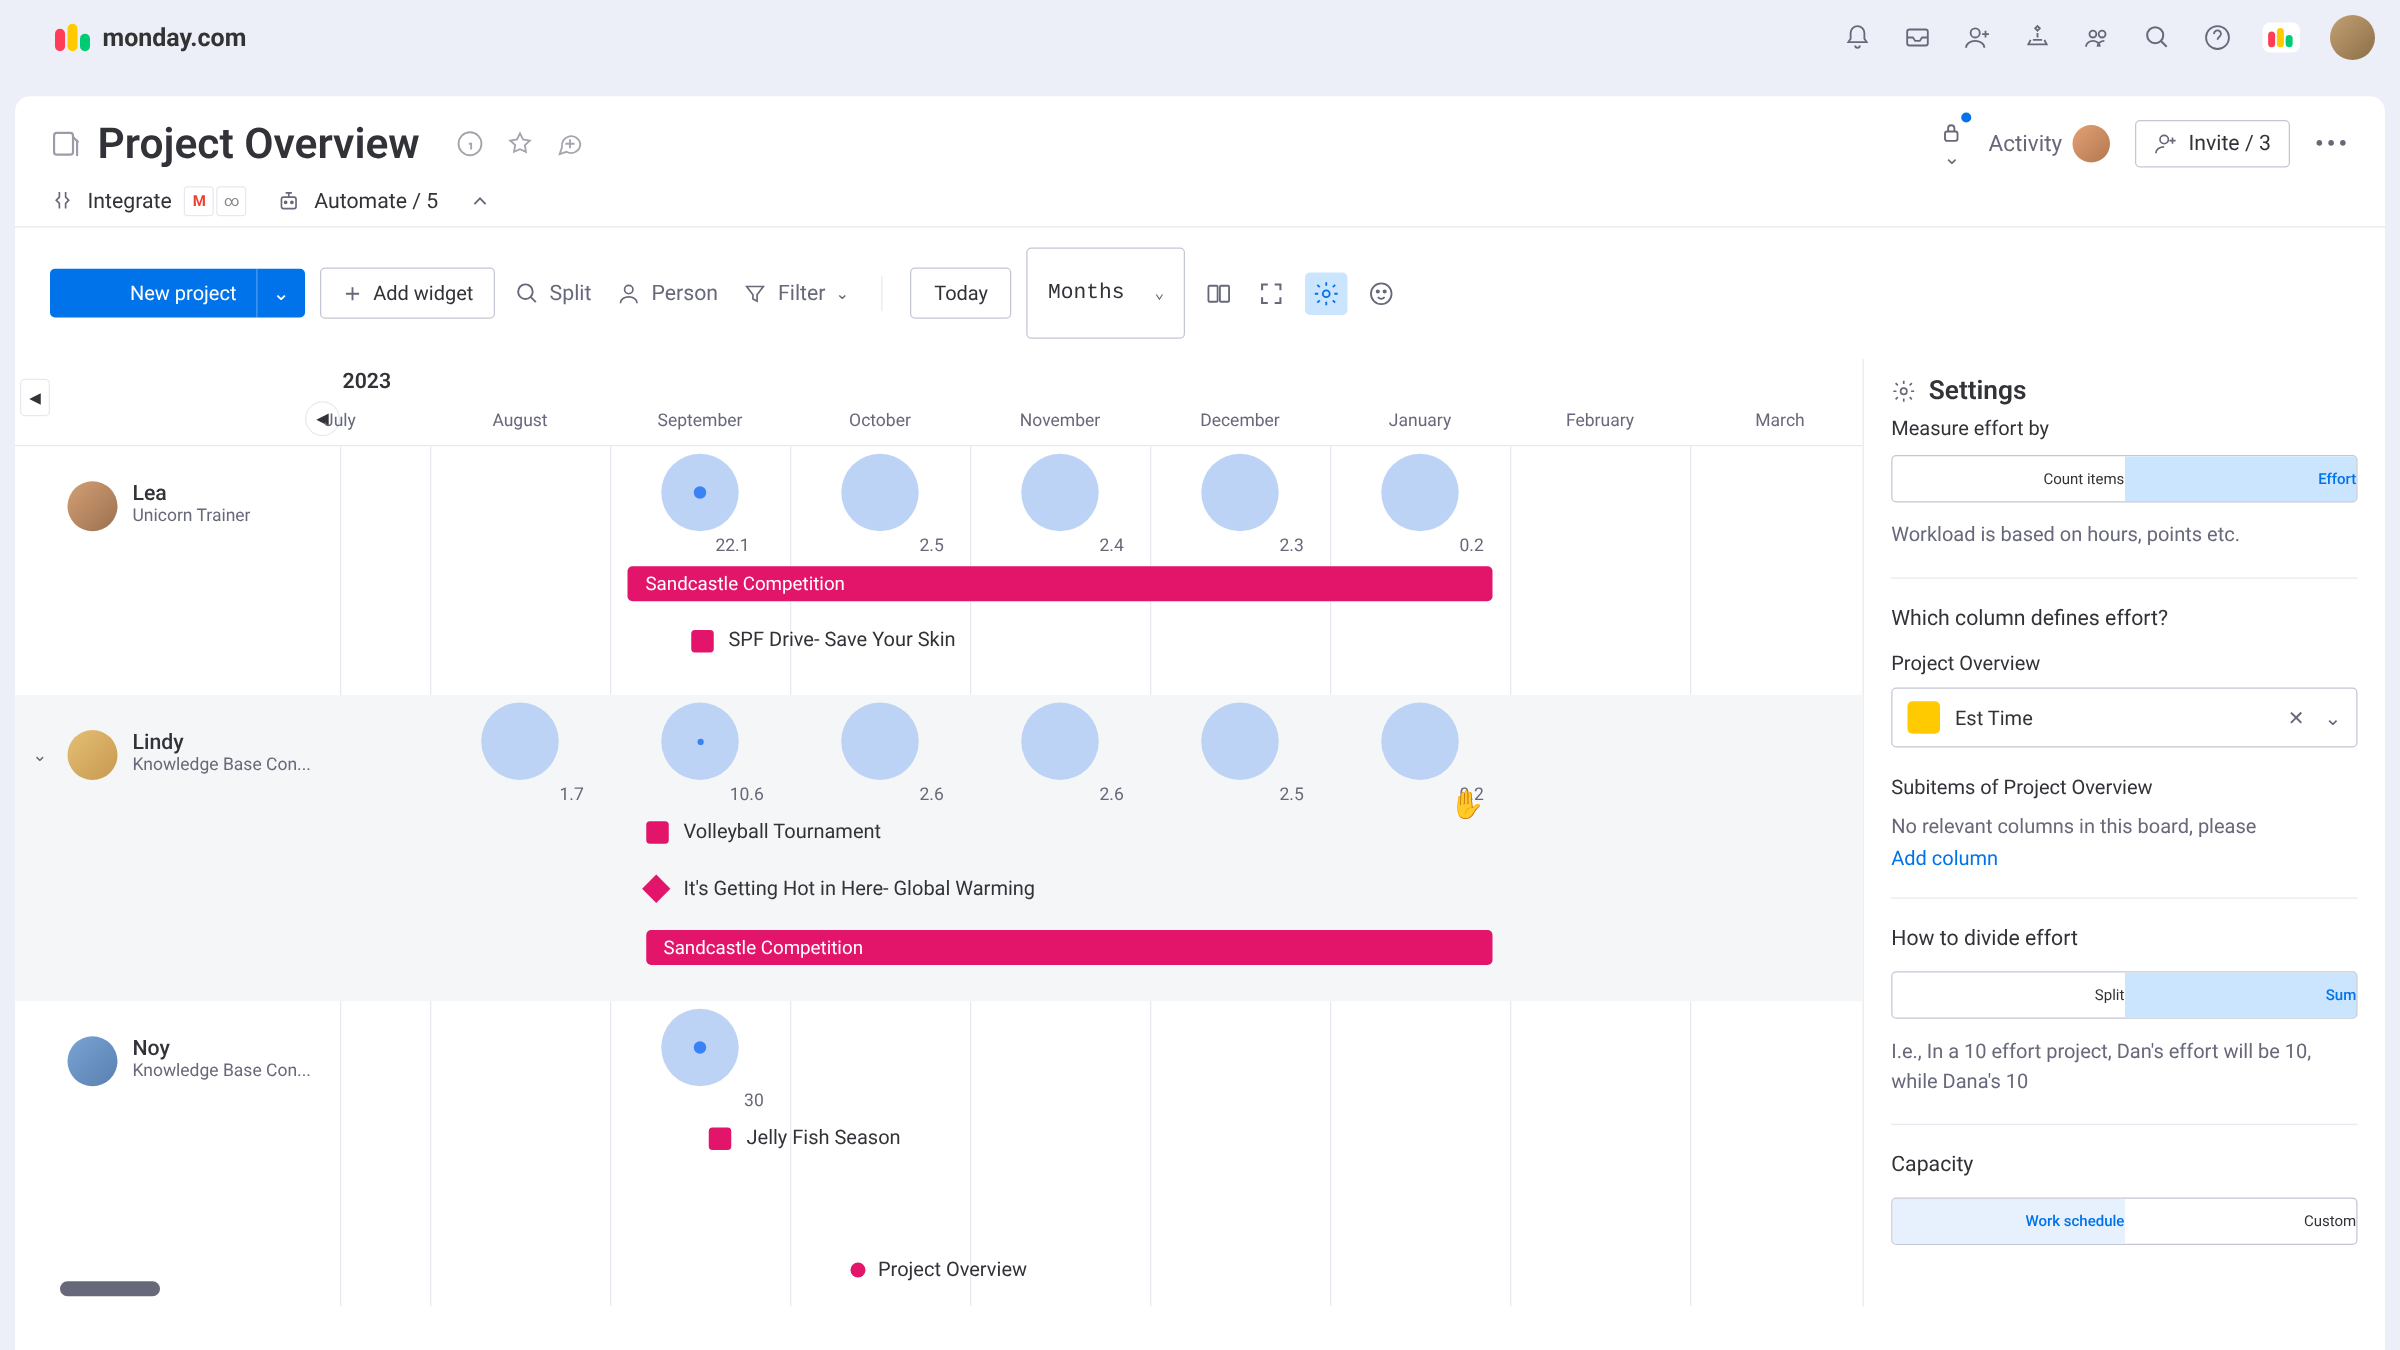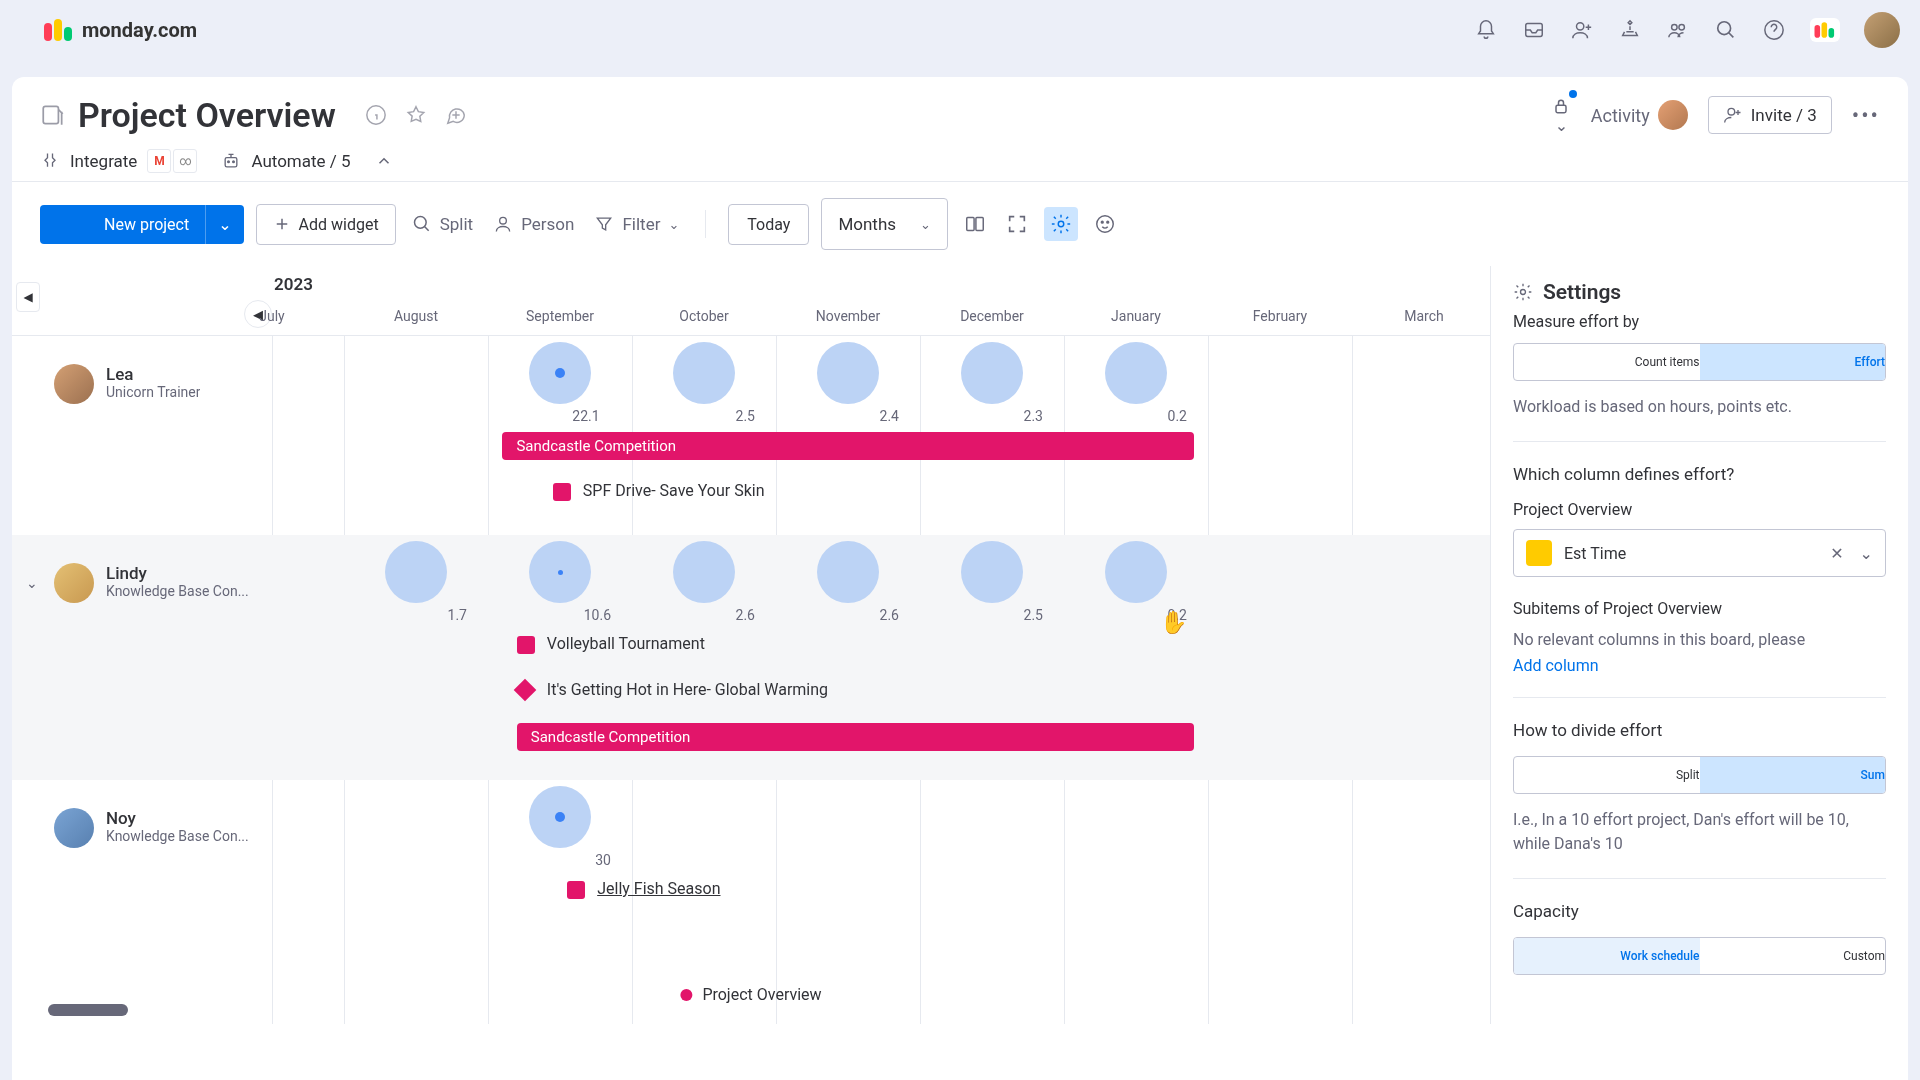--- a/index.html
+++ b/index.html
@@ -52,21 +52,21 @@
 
 
 .toolbar { display: flex; align-items: center; gap: 12px; padding: 16px 28px; }
 .new-proj { display: flex; background: #0073ea; color: #fff; border-radius: 4px; overflow: hidden; padding-left: 48px; }
 .new-proj-main { padding: 10px 16px; font-size: 16px; cursor: pointer; }
 .new-proj-arrow { padding: 10px 12px; border-left: 1px solid rgba(255,255,255,.3); cursor: pointer; }
 .ghost-btn { display: flex; align-items: center; gap: 8px; border: 1px solid #c3c6d4; border-radius: 4px; padding: 10px 16px; font-size: 16px; cursor: pointer; background: #fff; }
 .tool-item { display: flex; align-items: center; gap: 8px; font-size: 17px; color: #676879; cursor: pointer; padding: 8px 4px; }
 .divider { width: 1px; height: 28px; background: #e6e9ef; margin: 0 10px; }
 .today-btn { border: 1px solid #c3c6d4; border-radius: 4px; padding: 10px 18px; font-size: 16px; cursor: pointer; }
-.months-sel { display: flex; align-items: center; gap: 24px; border: 1px solid #c3c6d4; border-radius: 4px; padding: 15px 16px; font-size: 17px; cursor: pointer; }
+.months-sel { display: flex; align-items: center; gap: 24px; border: 1px solid #c3c6d4; border-radius: 4px; padding: 26px 16px; font-size: 17px; cursor: pointer; font-family: Liberation Mono, monospace; }
 .settings-active { background: #cce5ff; border-radius: 4px; padding: 6px; }
 
 
 .workload-wrap { display: flex; height: calc(100% - 250px); }
 .workload-main { flex: 1; position: relative; overflow: hidden; }
 .side-collapse { position: absolute; left: 4px; top: 16px; width: 24px; height: 30px; border: 1px solid #e6e9ef; border-radius: 4px; display: flex; align-items: center; justify-content: center; cursor: pointer; background: #fff; z-index: 5; font-size: 12px; }
 .timeline-header { position: relative; height: 70px; border-bottom: 1px solid #e6e9ef; }
 .chev-left { position: absolute; left: 232px; top: 34px; width: 28px; height: 28px; border: 1px solid #e6e9ef; border-radius: 50%; display: flex; align-items: center; justify-content: center; cursor: pointer; background: #fff; font-size: 13px; }
 .year-label { position: absolute; left: 262px; top: 8px; font-weight: 600; font-size: 17px; }
 .month-labels { position: absolute; top: 42px; left: 0; right: 0; display: flex; }
@@ -436,21 +436,21 @@
               <div>
                 <div class="person-name">Noy</div>
                 <div class="person-role">Knowledge Base Con...</div>
               </div>
             </div>
             <div class="person-timeline" style="height: 152px;">
               <div class="bubble" style="width: 62px; height: 62px; left: 257px; top: 6px;"></div>
               <div class="bubble tiny" style="left: 283px; top: 32px;"></div>
               <div class="bubble-val" style="left: 289px; top: 72px; width: 50px; text-align: right;">30</div>
               <div class="bar-sq" style="left: 295.2px; top: 101px;"></div>
-              <div class="bar-label" style="left: 325.2px; top: 99px; text-decoration: underline;">Jelly Fish Season</div>
+              <div class="bar-label" style="left: 325.2px; top: 99px;">Jelly Fish Season</div>
             </div>
           </div>
         </div>
       <div class="cursor-grab" style="left:1148px; top:344px;">✋</div>
       <div class="legend">
         <div class="legend-dot"></div>
         <span>Project Overview</span>
       </div>
       <div class="hscroll"></div>
     </div>

